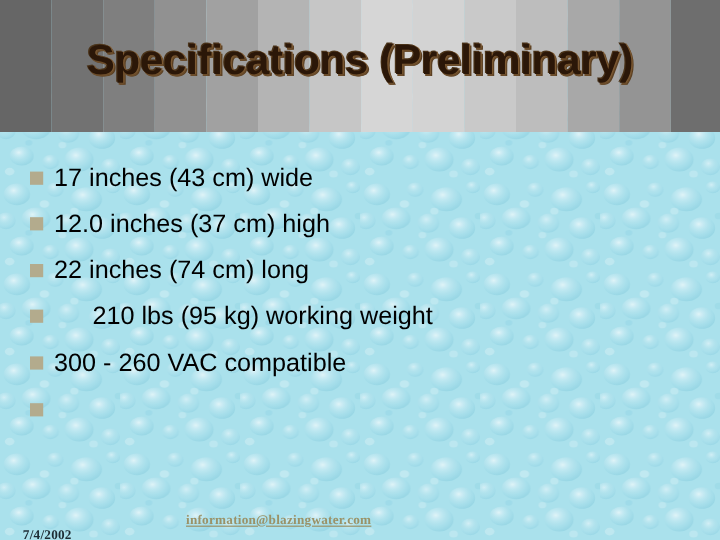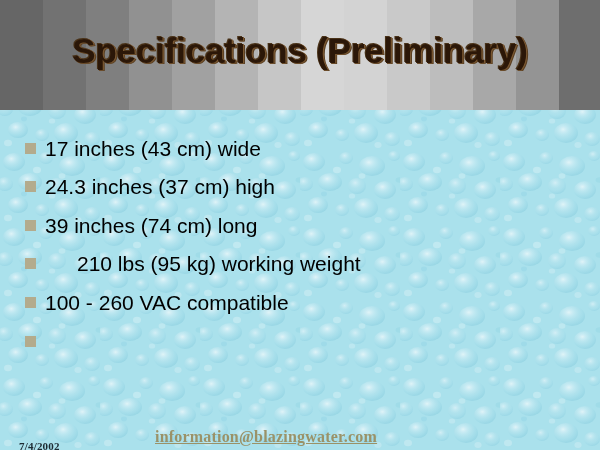--- a/index.html
+++ b/index.html
@@ -113,21 +113,21 @@
     font-weight: bold;
     color: #1d2b33;
     letter-spacing: 0.2px;
     margin-top: 12px;
   }
   #footer-email {
     position: absolute;
     left: 155px;
     top: 428px;
     font-family: "Liberation Serif", serif;
-    font-size: 16px;
+    font-size: 11px;
     font-weight: bold;
     color: #9a9268;
     text-decoration: underline;
     letter-spacing: 0.2px;
   }
 </style>
 </head>
 <body>
 
 <div id="slide">
@@ -194,33 +194,33 @@
     <div id="title">Specifications (Preliminary)</div>
   </div>
 
   <div id="body">
       <div class="bullet-row" style="top: 23px;">
         <span class="bullet-marker"></span>
         <span class="bullet-text">17 inches (43 cm) wide</span>
       </div>
       <div class="bullet-row" style="top: 61.6px;">
         <span class="bullet-marker"></span>
-        <span class="bullet-text">24.3 inches (37 cm) high</span>
+        <span class="bullet-text">12.0 inches (37 cm) high</span>
       </div>
       <div class="bullet-row" style="top: 100.2px;">
         <span class="bullet-marker"></span>
-        <span class="bullet-text">39 inches (74 cm) long</span>
+        <span class="bullet-text">22 inches (74 cm) long</span>
       </div>
       <div class="bullet-row" style="top: 138.8px; gap: 32px;">
         <span class="bullet-marker"></span>
         <span class="bullet-text">210 lbs (95 kg) working weight</span>
       </div>
       <div class="bullet-row" style="top: 177.4px;">
         <span class="bullet-marker"></span>
-        <span class="bullet-text">100 - 260 VAC compatible</span>
+        <span class="bullet-text">300 - 260 VAC compatible</span>
       </div>
       <div class="bullet-row" style="top: 216px;">
         <span class="bullet-marker"></span>
       </div>
     </div>
 
   <div id="footer-date">7/4/2002</div>
   <a id="footer-email" href="#">information@blazingwater.com</a>
 
 </div>

